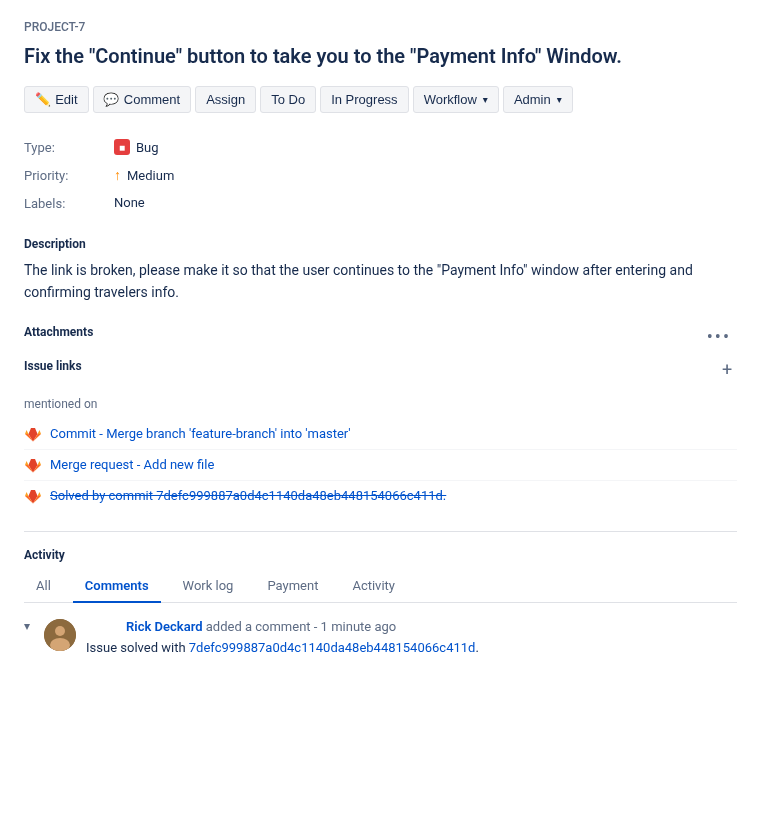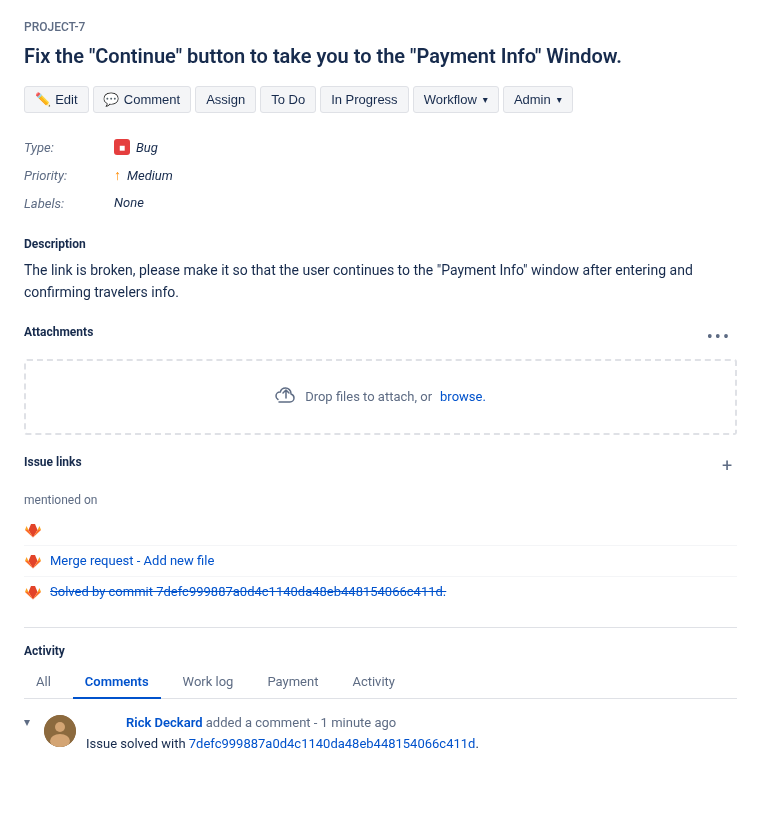--- a/index.html
+++ b/index.html
@@ -46,21 +46,20 @@
     }
     .chevron {
       font-size: 10px;
       margin-left: 2px;
     }
     .fields-grid {
       display: grid;
       grid-template-columns: 1fr 1fr;
       gap: 0;
       margin-bottom: 20px;
-      font-style: italic;
     }
     .field-row {
       display: flex;
       align-items: flex-start;
       padding: 6px 0;
     }
     .field-label {
       color: #5e6c84;
       min-width: 90px;
       font-size: 13px;
@@ -333,48 +332,39 @@
 <div>
   <div class="section-title">Description</div>
   <p class="description-text">The link is broken, please make it so that the user continues to the "Payment Info" window after entering and confirming travelers info.</p>
 </div>
 
 <div>
   <div class="section-header">
     <div class="section-title">Attachments</div>
     <span class="more-btn">•••</span>
   </div>
-  <div class="attachment-drop">
-    <span class="upload-icon">
-      <svg width="22" height="18" viewBox="0 0 22 18" fill="none" xmlns="http://www.w3.org/2000/svg">
-        <path d="M11 12V4M11 4L8 7M11 4L14 7" stroke="#5e6c84" stroke-width="1.5" stroke-linecap="round" stroke-linejoin="round"></path>
-        <path d="M3 13.5C1.7 12.8 1 11.5 1 10C1 7.8 2.7 6 5 6C5.1 6 5.2 6 5.3 6C5.9 3.7 8 2 10.5 2C13.5 2 16 4.5 16 7.5C16 7.7 16 7.8 16 8C17.7 8.5 19 10.1 19 12C19 14.2 17.2 16 15 16H4" stroke="#5e6c84" stroke-width="1.5" stroke-linecap="round" stroke-linejoin="round"></path>
-      </svg>
-    </span>
-    <span>Drop files to attach, or</span>
-    <a href="#" class="browse-link">browse.</a>
-  </div>
 </div>
 
 <div class="issue-links-section">
   <div class="section-header-row">
     <div class="section-title">Issue links</div>
     <span class="add-link-btn">+</span>
   </div>
   <div class="mentioned-on-label">mentioned on</div>
 
   <div class="link-item">
     <svg class="gitlab-icon" viewBox="0 0 18 18" xmlns="http://www.w3.org/2000/svg">
       <path d="M9 16.5L13.5 9H4.5L9 16.5Z" fill="#e24329"></path>
       <path d="M9 16.5L4.5 9H1L9 16.5Z" fill="#fc6d26"></path>
       <path d="M1 9L2.5 5L4.5 9H1Z" fill="#fca326"></path>
       <path d="M9 16.5L13.5 9H17L9 16.5Z" fill="#fc6d26"></path>
       <path d="M17 9L15.5 5L13.5 9H17Z" fill="#fca326"></path>
       <path d="M4.5 9H13.5L11 3H7L4.5 9Z" fill="#e24329"></path>
     </svg>
+    <a href="#" class="link-text">Commit - Merge branch 'feature-branch' into 'master'</a>
   </div>
 
   <div class="link-item">
     <svg class="gitlab-icon" viewBox="0 0 18 18" xmlns="http://www.w3.org/2000/svg">
       <path d="M9 16.5L13.5 9H4.5L9 16.5Z" fill="#e24329"></path>
       <path d="M9 16.5L4.5 9H1L9 16.5Z" fill="#fc6d26"></path>
       <path d="M1 9L2.5 5L4.5 9H1Z" fill="#fca326"></path>
       <path d="M9 16.5L13.5 9H17L9 16.5Z" fill="#fc6d26"></path>
       <path d="M17 9L15.5 5L13.5 9H17Z" fill="#fca326"></path>
       <path d="M4.5 9H13.5L11 3H7L4.5 9Z" fill="#e24329"></path>

